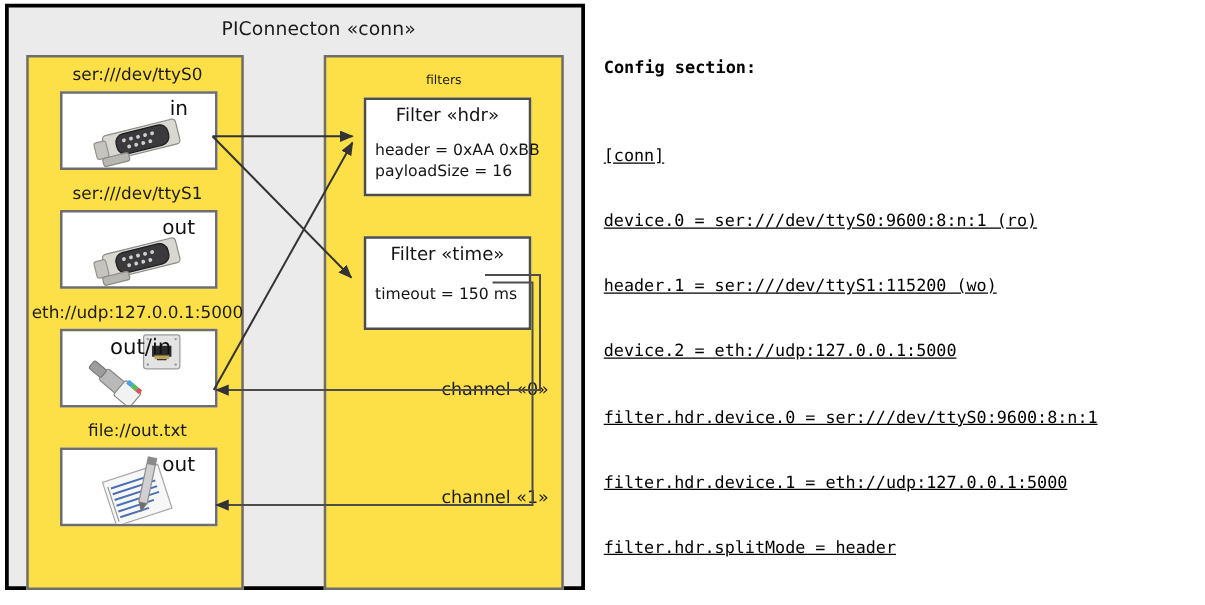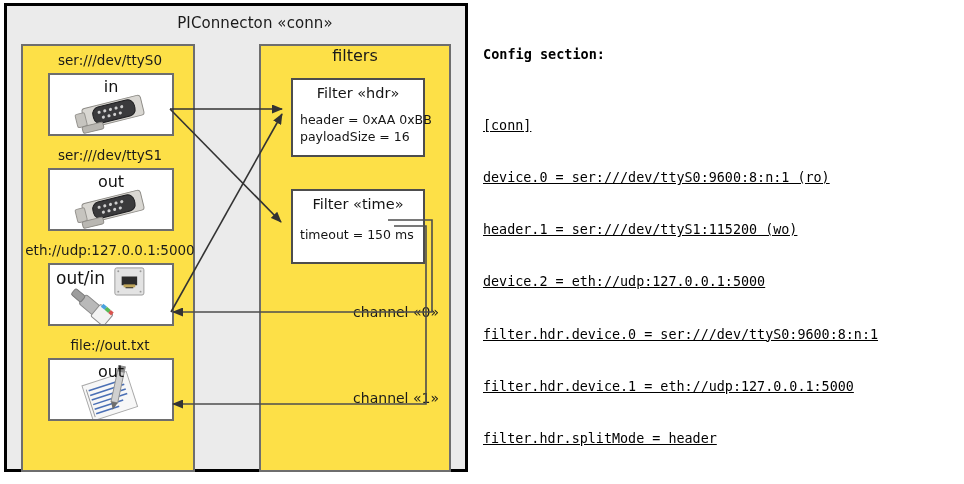--- a/index.html
+++ b/index.html
@@ -45,24 +45,24 @@
   .panel {
     position: absolute;
     background: #fde047;
     border: 2px solid #6e6e6e;
     box-sizing: border-box;
   }
   .panel-devices { left: 14px; top: 38px; width: 174px; height: 428px; }
   .panel-filters { left: 252px; top: 38px; width: 192px; height: 428px; }
   .panel-title {
     position: absolute;
-    left: 0; top: 0;
+    left: 0; top: 13px;
     width: 100%;
     text-align: center;
-    font-size: 16px;
+    font-size: 10px;
     color: #1a1a1a;
   }
 
   
   .dev-label {
     position: absolute;
     width: 174px;
     left: 0;
     text-align: center;
     font-size: 13.5px;
@@ -80,20 +80,21 @@
     overflow: hidden;
   }
   .dev-box .dev-io {
     position: absolute;
     left: 0; top: 2px;
     width: 100%;
     text-align: center;
     font-size: 16px;
     color: #111;
     z-index: 3;
+    padding-left: 32px;
   }
   .dev-box.eth .dev-io {
     left: 6px;
     top: 3px;
     width: auto;
     text-align: left;
     font-size: 17px;
   }
   .dev-art {
     position: absolute;

